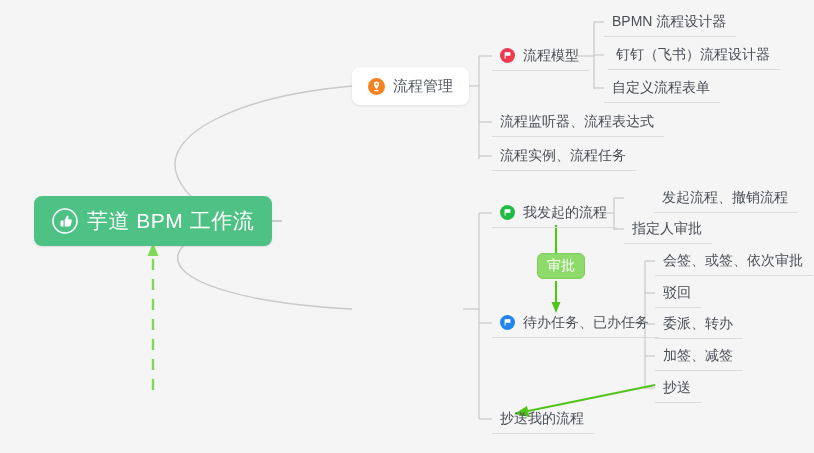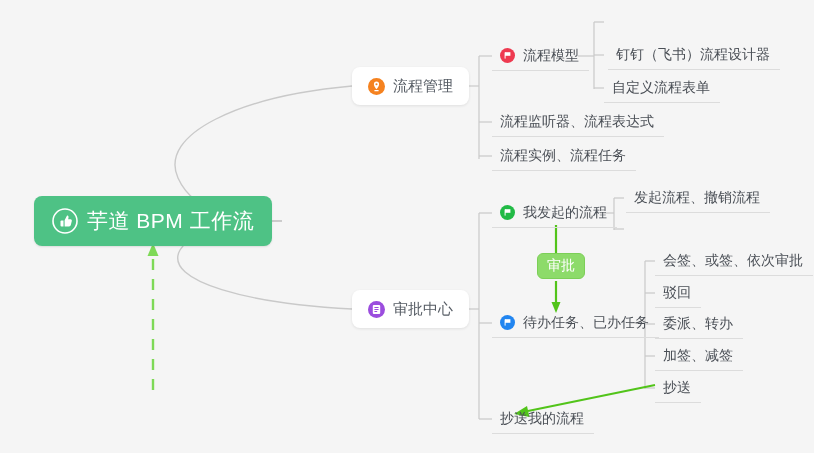--- a/index.html
+++ b/index.html
@@ -202,65 +202,59 @@
       <svg width="17" height="17" viewBox="0 0 17 17">
         <circle cx="8.5" cy="8.5" r="8.5" fill="#f5821f"></circle>
         <path d="M8.5 3.6a2.6 2.6 0 0 0-2.6 2.6c0 2 2.6 5 2.6 5s2.6-3 2.6-5A2.6 2.6 0 0 0 8.5 3.6z" fill="#ffffff"></path>
         <circle cx="8.5" cy="6.2" r="1.05" fill="#f5821f"></circle>
         <rect x="6.3" y="12.1" width="4.4" height="1.25" rx="0.6" fill="#ffffff"></rect>
       </svg>
     </span>
     <span class="node-label">流程管理</span>
   </div>
 
+  <div class="node node-leaf" style="left:604px; top:7px;">
+    <span class="node-label">BPMN 流程设计器</span>
+  </div>
 
   <div class="node node-leaf" style="left:608px; top:40px;">
     <span class="node-label">钉钉（飞书）流程设计器</span>
   </div>
 
   <div class="node node-leaf" style="left:604px; top:73px;">
     <span class="node-label">自定义流程表单</span>
   </div>
 
   <div class="node node-leaf" style="left:492px; top:107px;">
     <span class="node-label">流程监听器、流程表达式</span>
   </div>
 
   <div class="node node-leaf" style="left:492px; top:141px;">
     <span class="node-label">流程实例、流程任务</span>
   </div>
 
-  <div class="node node-card" style="left:352px; top:290px;">
-    <span class="icon">
-      <svg width="17" height="17" viewBox="0 0 17 17">
-        <circle cx="8.5" cy="8.5" r="8.5" fill="#9b4dde"></circle>
-        <rect x="4.8" y="3.9" width="7.4" height="9.2" rx="1.1" fill="#ffffff"></rect>
-        <rect x="6.3" y="6" width="4.4" height="1" rx="0.5" fill="#9b4dde"></rect>
-        <rect x="6.3" y="8" width="4.4" height="1" rx="0.5" fill="#9b4dde"></rect>
-        <rect x="6.3" y="10" width="3" height="1" rx="0.5" fill="#9b4dde"></rect>
-      </svg>
-    </span>
-    <span class="node-label">审批中心</span>
-  </div>
 
   <div class="node node-leaf" style="left:492px; top:198px;">
     <span class="icon">
       <svg width="15" height="15" viewBox="0 0 15 15">
         <circle cx="7.5" cy="7.5" r="7.5" fill="#21ba45"></circle>
         <path d="M5 4.2h5.4v3.6H5z" fill="#ffffff"></path>
         <rect x="4.6" y="4.2" width="1" height="6.6" rx="0.45" fill="#ffffff"></rect>
       </svg>
     </span>
     <span class="node-label has-icon">我发起的流程</span>
   </div>
 
-  <div class="node node-leaf" style="left:626px; top:183px;">
+  <div class="node node-leaf" style="left:654px; top:183px;">
     <span class="node-label">发起流程、撤销流程</span>
   </div>
 
+  <div class="node node-leaf" style="left:624px; top:214px;">
+    <span class="node-label">指定人审批</span>
+  </div>
 
   <div class="node node-tag" style="left:537px; top:253px;">
     <span class="node-label">审批</span>
   </div>
 
   <div class="node node-leaf" style="left:492px; top:308px;">
     <span class="icon">
       <svg width="15" height="15" viewBox="0 0 15 15">
         <circle cx="7.5" cy="7.5" r="7.5" fill="#2185f0"></circle>
         <path d="M5 4.2h5.4v3.6H5z" fill="#ffffff"></path>

